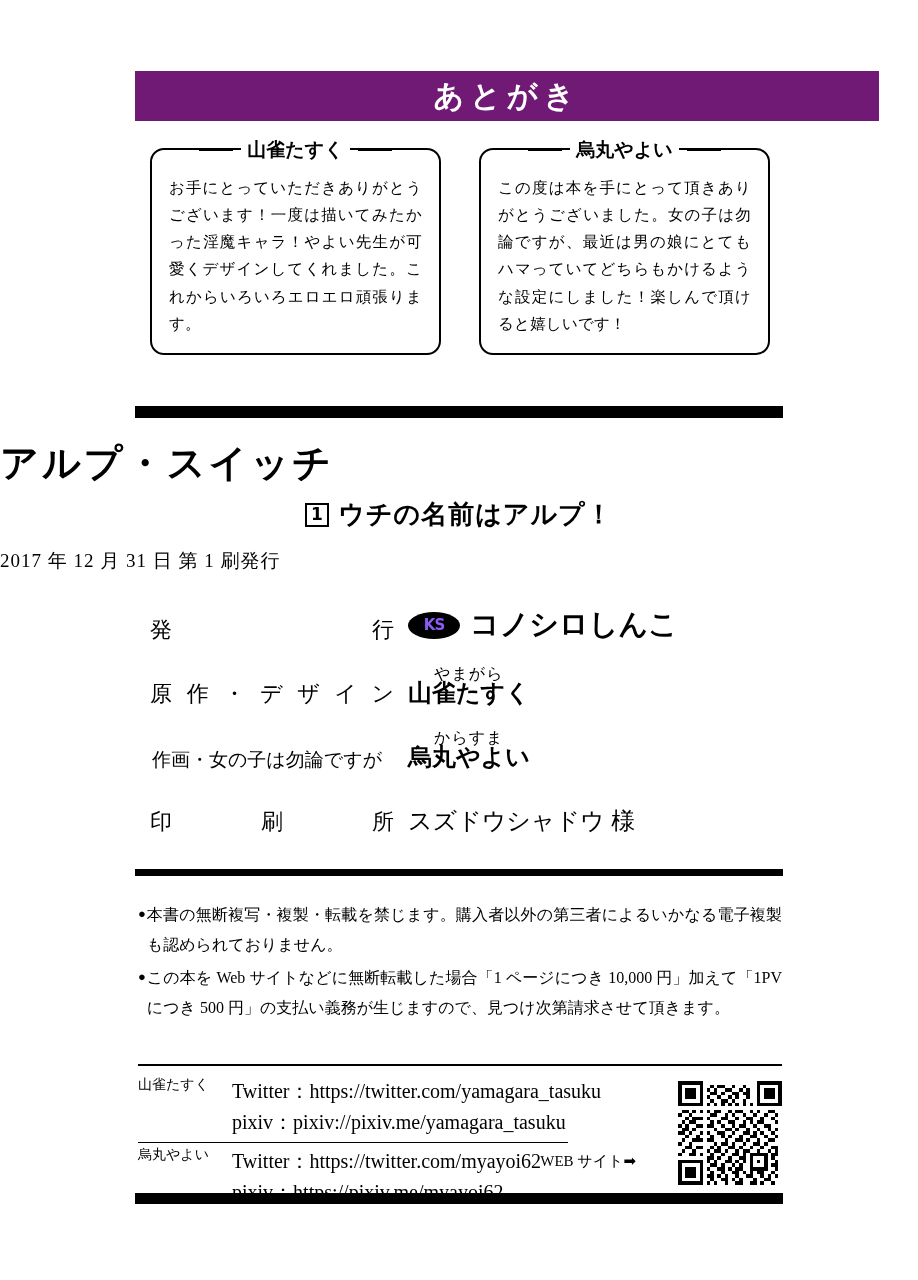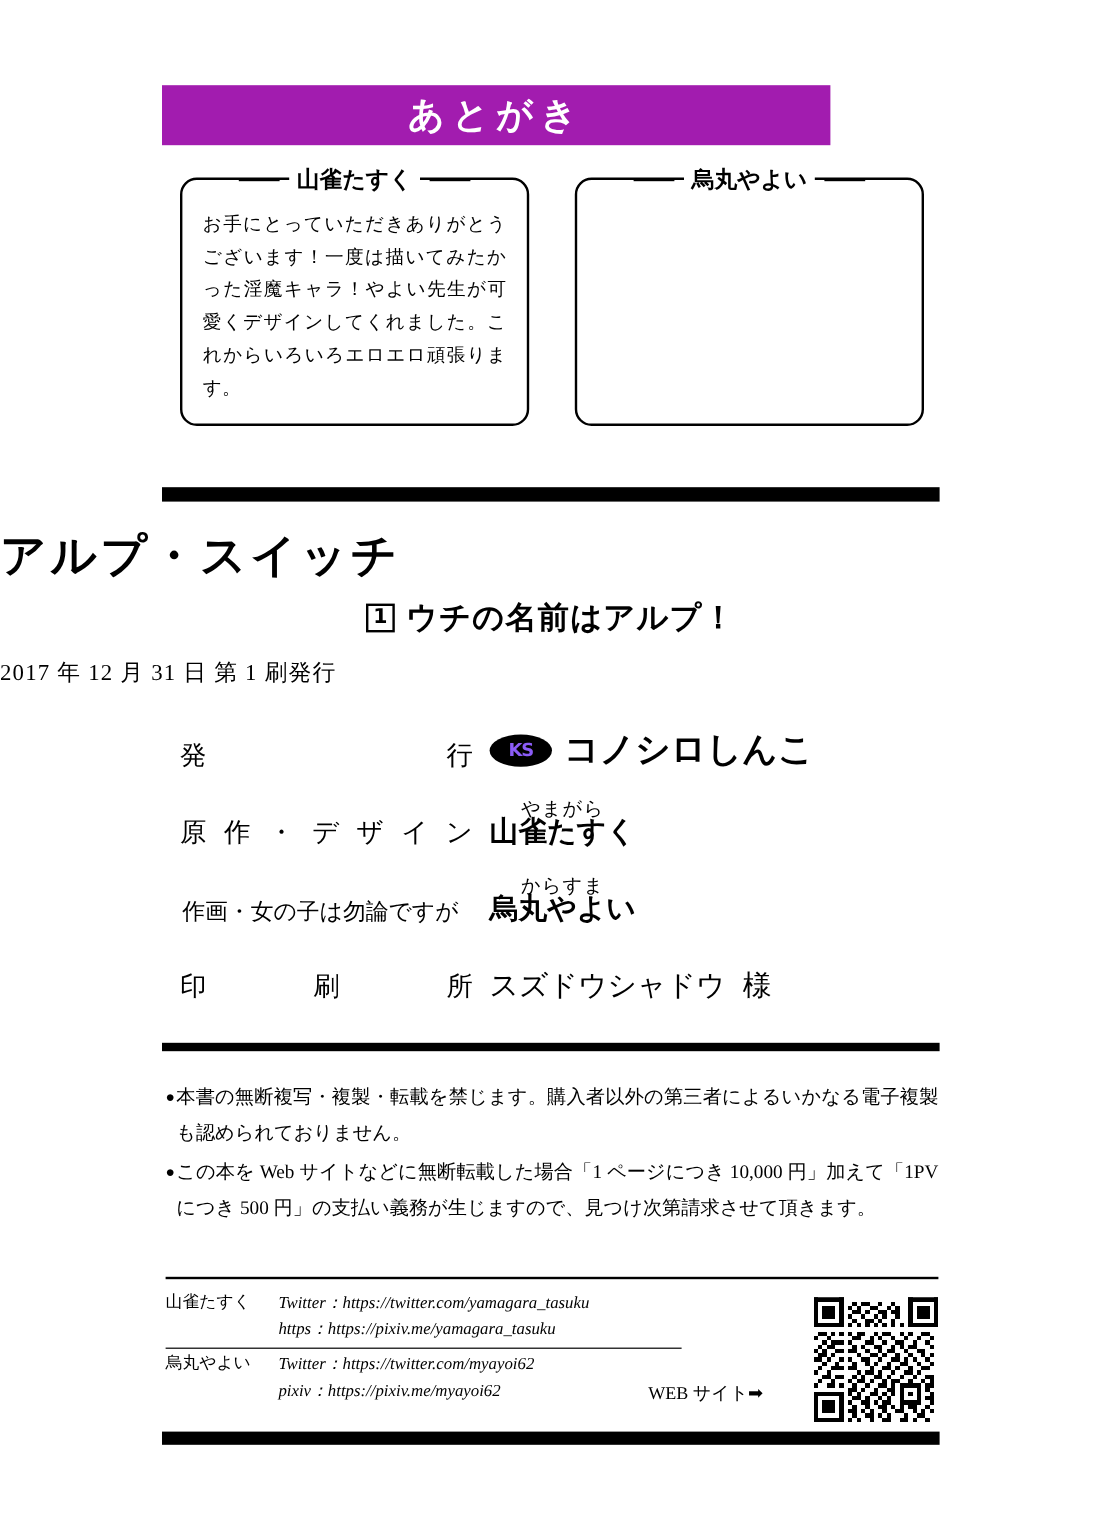--- a/index.html
+++ b/index.html
@@ -21,23 +21,23 @@
     width: 918px;
     height: 1280px;
     background: #fff;
   }
 
   
   .banner {
     position: absolute;
     left: 135px;
     top: 71px;
-    width: 557px;
+    width: 744px;
     height: 50px;
-    background: #a21caf;
+    background: #701a75;
     color: #fff;
     display: flex;
     align-items: center;
     justify-content: center;
   }
   .banner-text {
     font-family: "DejaVu Sans", sans-serif;
     font-weight: bold;
     font-size: 30px;
     letter-spacing: 6px;
@@ -169,21 +169,21 @@
     padding-right: 24px;
   }
   .credit-label span { display: inline-block; }
   .credit-value {
     font-size: 24px;
     position: relative;
     font-family: "DejaVu Sans", sans-serif;
     font-weight: bold;
   }
   .credit-value.serif {
-    font-family: Liberation Mono, monospace;
+    font-family: Liberation Sans, sans-serif;
     font-weight: normal;
     font-size: 24px;
   }
   .ruby {
     position: absolute;
     top: -13px;
     left: 0;
     width: 100%;
     text-align: center;
     font-size: 16px;
@@ -260,23 +260,22 @@
     padding: 3px 0 4px 0;
   }
   .contact-row.top { border-bottom: 1px solid #000; }
   .contact-name {
     width: 94px;
     flex: 0 0 auto;
     font-size: 14px;
     font-family: "DejaVu Sans", sans-serif;
   }
   .contact-links {
-    font-size: 14px;
+    font-size: 20px;
     line-height: 1.55;
-    font-style: italic;
   }
   .contact-links div { white-space: nowrap; }
 
   .web-label {
     position: absolute;
     right: 146px;
     bottom: 14px;
     font-size: 15px;
     font-family: "Liberation Serif", serif;
     letter-spacing: 0px;
@@ -320,20 +319,21 @@
       </div>
       <div class="note-body">お手にとっていただきありがとうございます！一度は描いてみたかった淫魔キャラ！やよい先生が可愛くデザインしてくれました。これからいろいろエロエロ頑張ります。</div>
     </div>
 
     <div class="note">
       <div class="note-title">
         <span class="rule"></span>
         <span class="name">烏丸やよい</span>
         <span class="rule"></span>
       </div>
+      <div class="note-body">この度は本を手にとって頂きありがとうございました。女の子は勿論ですが、最近は男の娘にとてもハマっていてどちらもかけるような設定にしました！楽しんで頂けると嬉しいです！</div>
     </div>
 
   </div>
 
   <div class="bar-thick" style="left:135px; top:406px; width:648px; height:12px;"></div>
 
   <div class="title-block">
     <div class="book-title">アルプ・スイッチ</div>
     <div class="book-subtitle">
       <span class="vol-badge">1</span>
@@ -409,21 +409,21 @@
 
   <div class="bar-thick" style="left:138px; top:1064px; width:644px; height:2px;"></div>
 
   <div class="contacts">
 
     <div class="contact-table">
       <div class="contact-row top">
         <div class="contact-name">山雀たすく</div>
         <div class="contact-links">
           <div>Twitter：https://twitter.com/yamagara_tasuku</div>
-          <div>https：https://pixiv.me/yamagara_tasuku</div>
+          <div>pixiv：pixiv://pixiv.me/yamagara_tasuku</div>
         </div>
       </div>
       <div class="contact-row">
         <div class="contact-name">烏丸やよい</div>
         <div class="contact-links">
           <div>Twitter：https://twitter.com/myayoi62</div>
           <div>pixiv：https://pixiv.me/myayoi62</div>
         </div>
       </div>
     </div>

